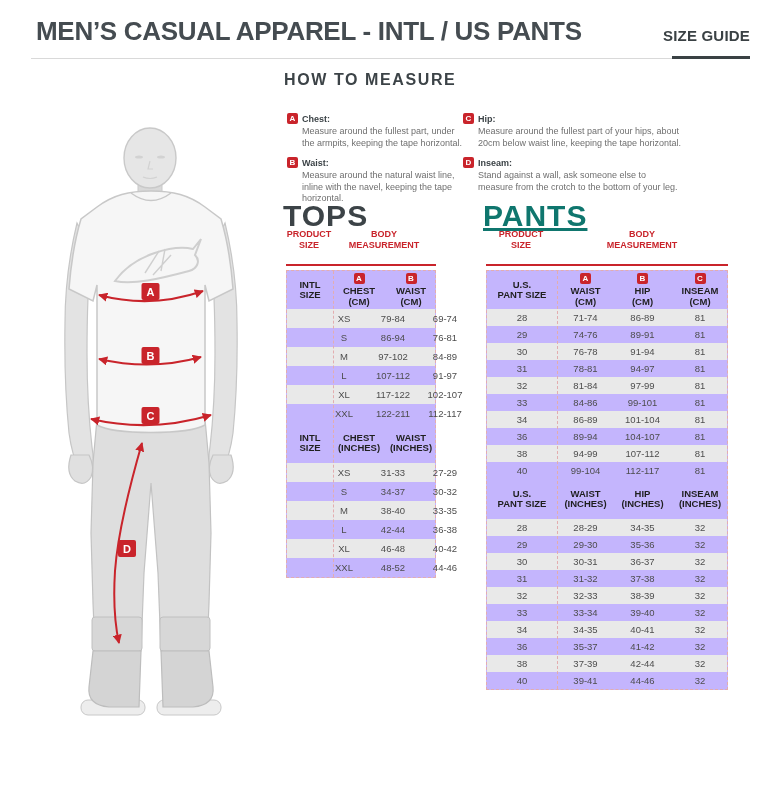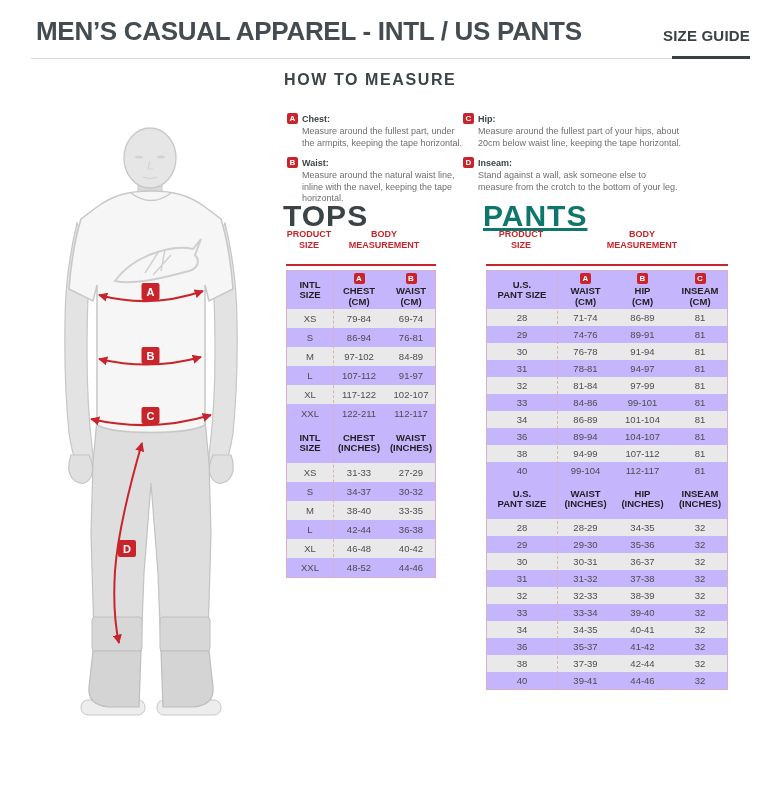--- a/index.html
+++ b/index.html
@@ -69,21 +69,21 @@
   .pants-wrap .subhead{grid-template-columns:70px 57px 57px 58px;height:38px;}
   .subhead .scell{
     display:flex;flex-direction:column;align-items:center;justify-content:center;
     font-size:9.5px;font-weight:bold;color:#1f1f1f;text-align:center;
     white-space:pre-line;line-height:10.5px;height:100%;
   }
   .subhead .scell .badge{margin-bottom:2px;}
   .subhead.inches{height:40px;}
 
   .trow{display:grid;align-items:center;}
-  .tops-wrap .trow{grid-template-columns:46px 52px 52px;height:19px;}
+  .tops-wrap .trow{grid-template-columns:46px 52px 52px;height:19px;padding-left:34px;}
   .pants-wrap .trow{grid-template-columns:70px 57px 57px 58px;height:17px;}
   .trow.even{background:#e9e9e9;}
   .tcell{font-size:9.5px;color:#4d4d4d;text-align:center;line-height:1;}
 
   
   .figure-box{position:absolute;left:25px;top:103px;width:252px;height:660px;}
 </style>
 </head>
 <body>
 

